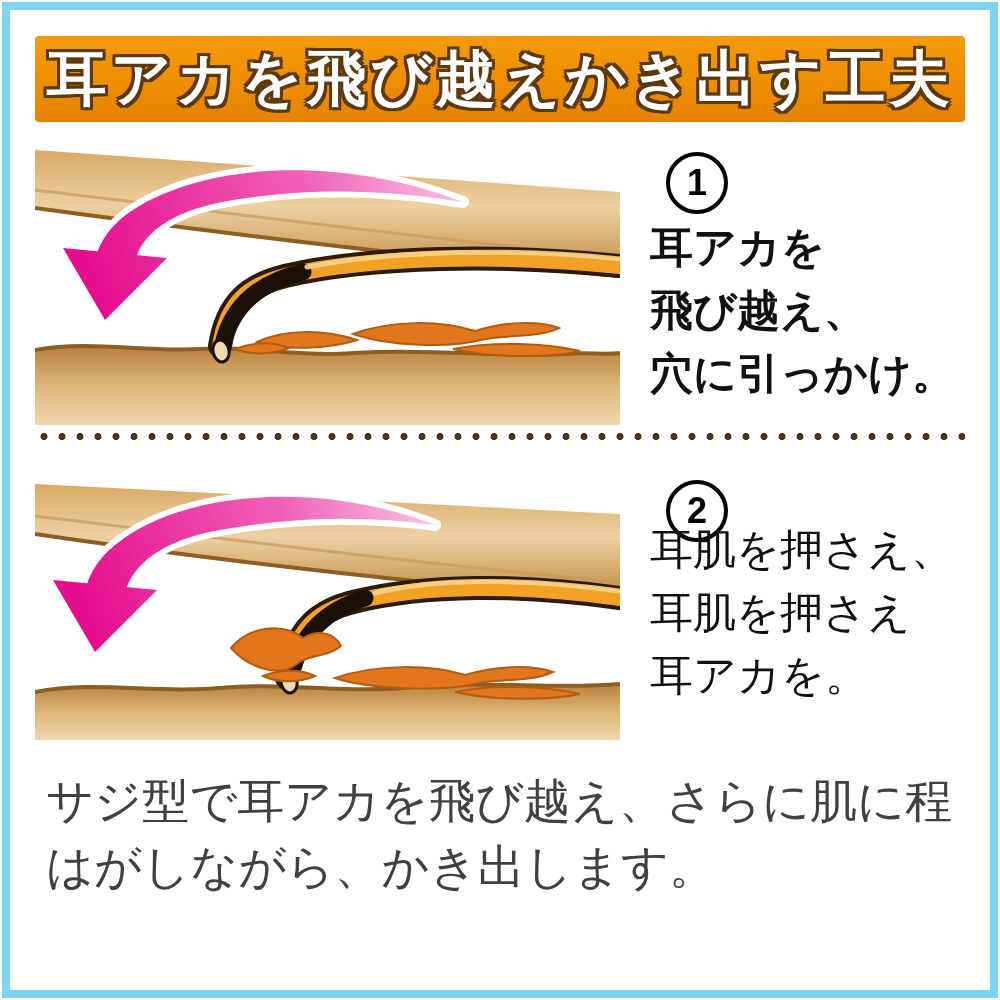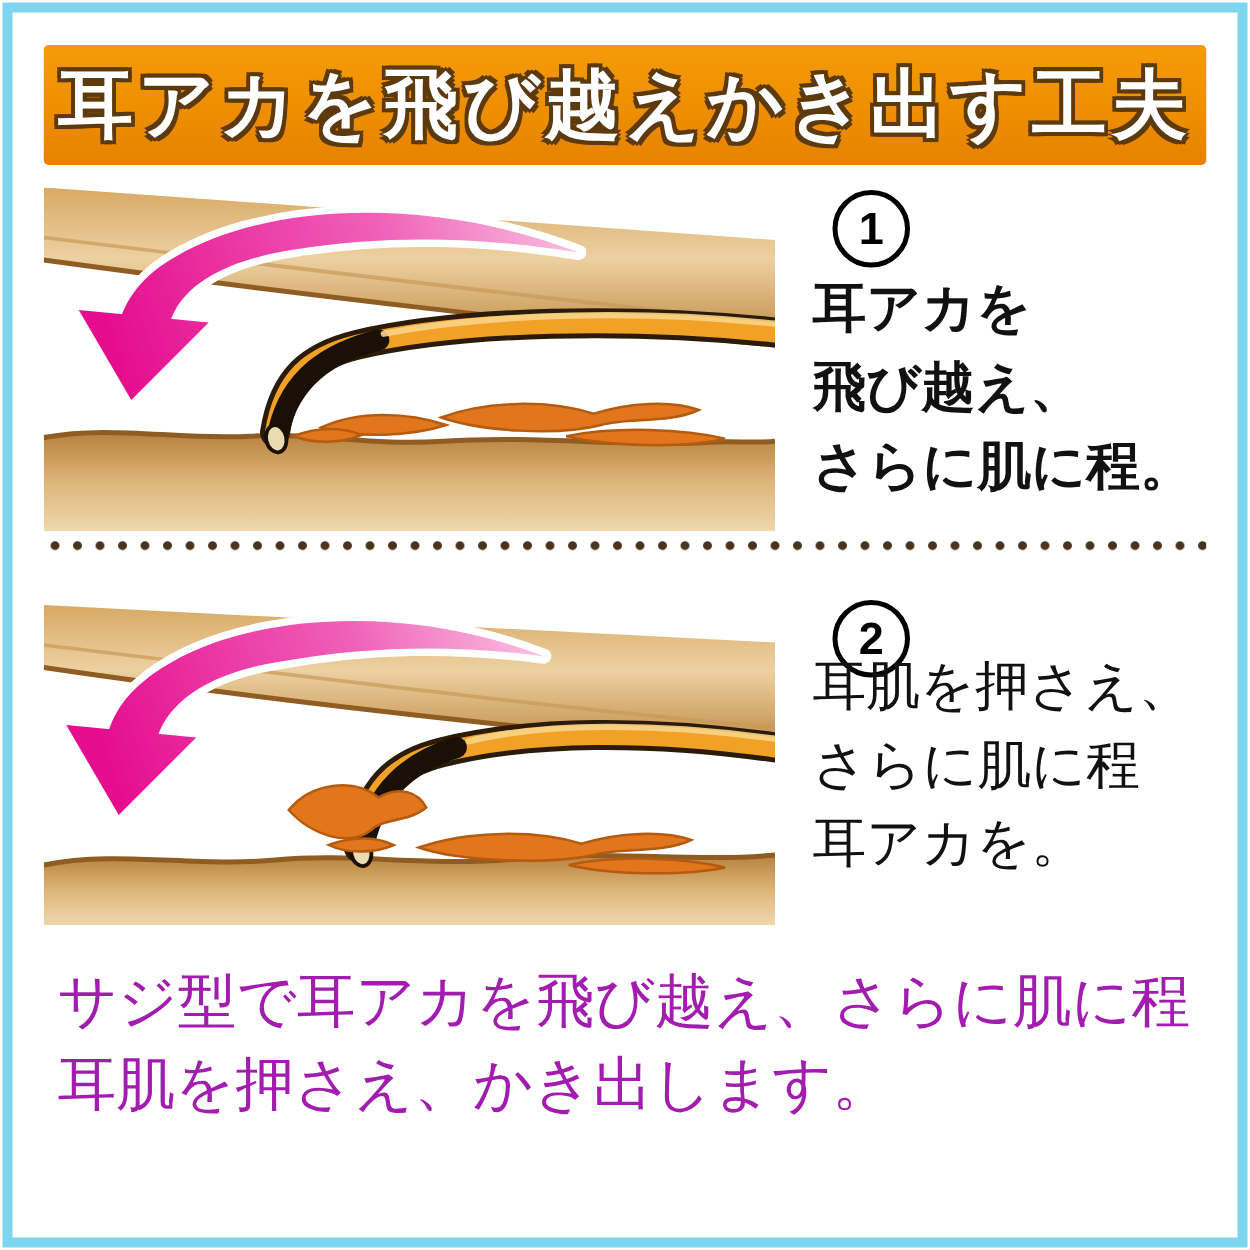--- a/index.html
+++ b/index.html
@@ -5,21 +5,21 @@
   html,body{
     margin:0;padding:0;width:1000px;height:1000px;background:#ffffff;
     font-family:"Liberation Sans","DejaVu Sans",sans-serif;
     position:relative;overflow:hidden;
   }
   .page{position:absolute;inset:0;}
   .frame{
     position:absolute;inset:2px;border:8px solid #7ED5F0;pointer-events:none;
   }
   .title-banner{
-    position:absolute;left:35px;top:36px;width:930px;height:96px;
+    position:absolute;left:35px;top:36px;width:930px;height:86px;
     background:linear-gradient(180deg,#F59B0A 0%,#EE8E00 55%,#E68300 100%);
     border-radius:4px;display:flex;align-items:center;justify-content:center;
   }
   .title-text{
     --o:#5C3A0E;
     font-size:60px;font-weight:bold;color:#ffffff;letter-spacing:4px;white-space:nowrap;
     text-shadow:-3px -3px 0 var(--o),3px -3px 0 var(--o),-3px 3px 0 var(--o),3px 3px 0 var(--o),
       -3px 0 0 var(--o),3px 0 0 var(--o),0 -3px 0 var(--o),0 3px 0 var(--o);
   }
   .panel{position:absolute;left:35px;}
@@ -39,21 +39,21 @@
   }
   .st1{top:216px;font-weight:bold;}
   .st2{top:518px;}
   .divider{
     position:absolute;left:35px;top:432px;width:930px;height:9px;
     background-image:radial-gradient(circle,#4A321B 3.2px,transparent 3.8px);
     background-size:18px 9px;background-repeat:repeat-x;
   }
   .footer-text{
     position:absolute;left:46px;top:768px;width:918px;
-    font-size:47px;line-height:66px;color:#a21caf;font-weight:500;white-space:nowrap;
+    font-size:47px;line-height:66px;color:#404040;font-weight:500;white-space:nowrap;
   }
 </style>
 </head>
 <body>
 
 <div class="page">
 
   <div class="frame"></div>
 
   <div class="title-banner">
@@ -118,21 +118,21 @@
       </g>
     </svg>
   </div>
 
   <div class="num-circle num1">
     <span>1</span>
   </div>
   <div class="step-text st1">
     <div>耳アカを</div>
     <div>飛び越え、</div>
-    <div>さらに肌に程。</div>
+    <div>穴に引っかけ。</div>
   </div>
 
   <div class="divider"></div>
 
   <div class="panel panel2">
     <svg viewBox="0 0 585 270" xmlns="http://www.w3.org/2000/svg">
       <defs>
         <linearGradient id="wg1b" x1="0" y1="0" x2="0" y2="1">
           <stop offset="0" stop-color="#D8A964"></stop>
           <stop offset="0.45" stop-color="#EDD1A2"></stop>
@@ -190,22 +190,22 @@
         </g>
       </g>
     </svg>
   </div>
 
   <div class="num-circle num2">
     <span>2</span>
   </div>
   <div class="step-text st2">
     <div>耳肌を押さえ、</div>
-    <div>さらに肌に程</div>
+    <div>耳肌を押さえ</div>
     <div>耳アカを。</div>
   </div>
 
   <div class="footer-text">
     <div>サジ型で耳アカを飛び越え、さらに肌に程</div>
-    <div>耳肌を押さえ、かき出します。</div>
+    <div>はがしながら、かき出します。</div>
   </div>
 
 </div>
 
 </body></html>

